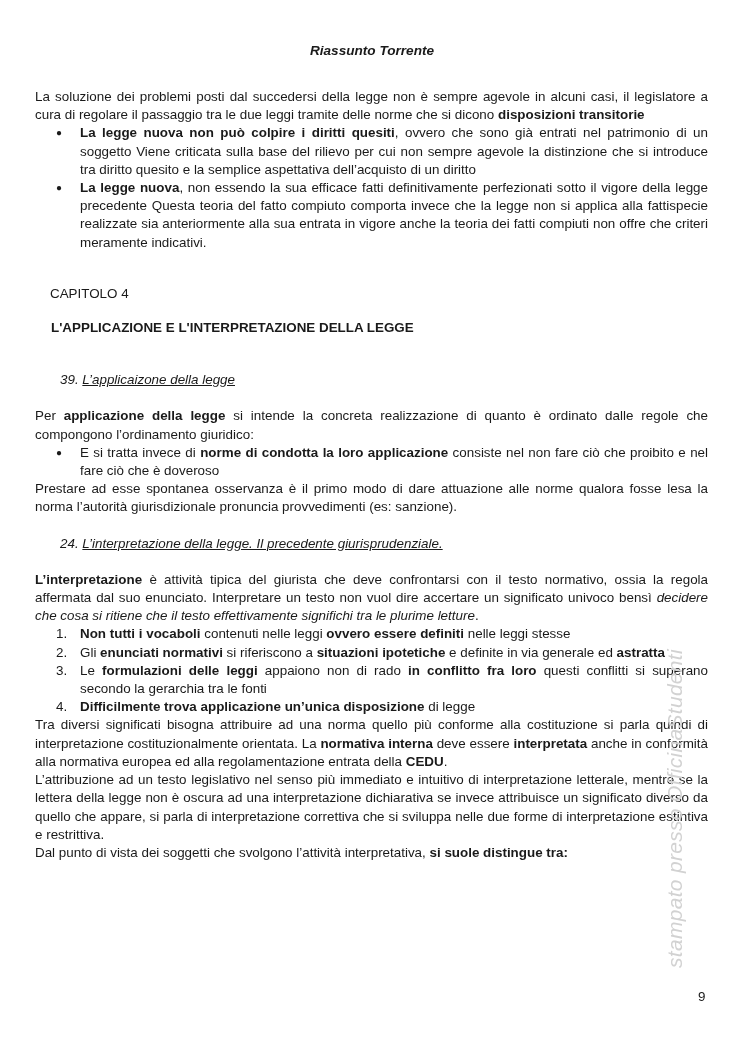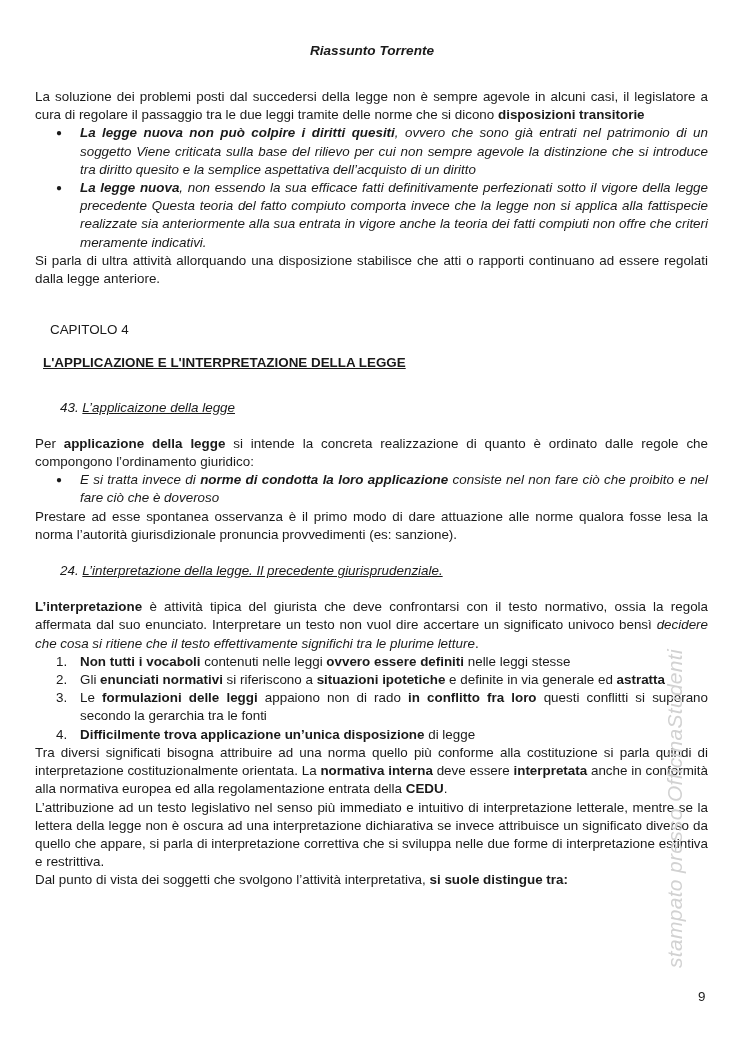--- a/index.html
+++ b/index.html
@@ -9,31 +9,31 @@
     font-family: "Liberation Sans", sans-serif; font-size: 13.4px; line-height: 18.2px; color: #1a1a1a;
   }
   .header-title {
     position: absolute; top: 42px; left: 0; width: 744px; text-align: center;
     font-weight: bold; font-style: italic; font-size: 13.6px;
   }
   .content { position: absolute; left: 35px; top: 88px; width: 673px; }
   p { margin: 0; text-align: justify; }
   .line { margin: 0; }
   ul.bullets { margin: 0; padding: 0 0 0 45px; list-style: none; }
-  ul.bullets li { position: relative; text-align: justify; font-style: italic; }
+  ul.bullets li { position: relative; text-align: justify; }
   ul.bullets li::before {
     content: "●"; position: absolute; left: -24px; top: 0; font-size: 10px;
   }
   ol.numbered { margin: 0; padding: 0 0 0 45px; list-style: none; }
   ol.numbered li { position: relative; text-align: justify; }
   .num { position: absolute; left: -24px; top: 0; }
   b { font-weight: bold; }
   .spacer { height: 18px; }
   .chapter { margin: 15px; }
-  .chapter-title { margin: 8px; font-weight: bold; text-decoration: underline; }
+  .chapter-title { margin: 16px; font-weight: bold; }
   .section-heading { margin: 0 0 0 25px; font-style: italic; }
   .section-heading .title { text-decoration: underline; }
   .watermark {
     position: absolute; left: 666px; top: 968px; transform-origin: 0 0; transform: rotate(-90deg);
     font-style: italic; font-size: 21px; color: #d2d2d2; white-space: nowrap; letter-spacing: 0.3px;
   }
   .page-number { position: absolute; left: 698px; top: 988px; font-size: 13.4px; }
 </style>
 </head>
 <body>
@@ -44,30 +44,29 @@
 
   <div class="content">
 
     <p><span>La soluzione dei problemi posti dal succedersi della legge non è sempre agevole in alcuni casi, il legislatore a cura di regolare il passaggio tra le due leggi tramite delle norme che si dicono </span><b>disposizioni transitorie</b></p>
 
     <ul class="bullets">
       <li><b>La legge nuova non può colpire i diritti quesiti</b><span>, ovvero che sono già entrati nel patrimonio di un soggetto Viene criticata sulla base del rilievo per cui non sempre agevole la distinzione che si introduce tra diritto quesito e la semplice aspettativa dell’acquisto di un diritto</span></li>
       <li><b>La </b><b>legge nuova</b><span>, non essendo la sua efficace fatti definitivamente perfezionati sotto il vigore della legge precedente Questa teoria del fatto compiuto comporta invece che la legge non si applica alla fattispecie realizzate sia anteriormente alla sua entrata in vigore anche la teoria dei fatti compiuti non offre che criteri meramente indicativi.</span></li>
     </ul>
 
-    <p>Si parla di ultra attività allorquando una disposizione stabilisce che atti o rapporti continuano ad essere regolati dalla legge anteriore.</p>
 
     <div class="spacer"></div>
 
     <p class="chapter">CAPITOLO 4</p>
     <p class="chapter-title">L'APPLICAZIONE E L'INTERPRETAZIONE DELLA LEGGE</p>
 
     <div class="spacer"></div>
 
-    <p class="section-heading"><span>43. </span><span class="title">L’applicaizone della legge</span></p>
+    <p class="section-heading"><span>39. </span><span class="title">L’applicaizone della legge</span></p>
 
     <div class="spacer"></div>
 
     <p><span>Per </span><b>applicazione della legge</b><span> si intende la concreta realizzazione di quanto è ordinato dalle regole che compongono l’ordinamento giuridico:</span></p>
 
     <ul class="bullets">
       <li><span>E si tratta invece di </span><b>norme di condotta la loro applicazione</b><span> consiste nel non fare ciò che proibito e nel fare ciò che è doveroso</span></li>
     </ul>
 
     <p>Prestare ad esse spontanea osservanza è il primo modo di dare attuazione alle norme qualora fosse lesa la norma l’autorità giurisdizionale pronuncia provvedimenti (es: sanzione).</p>

